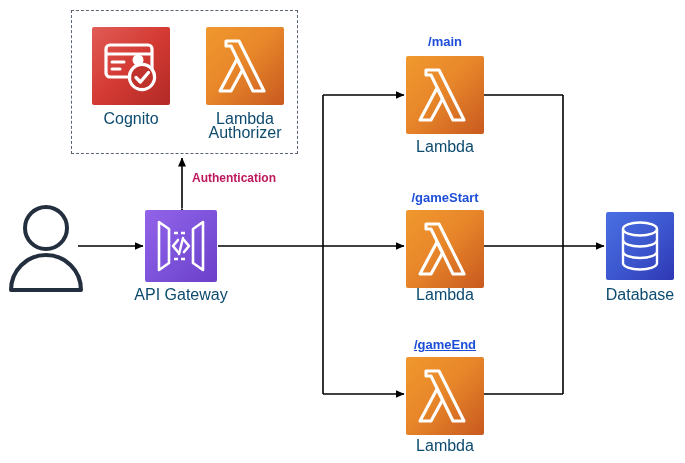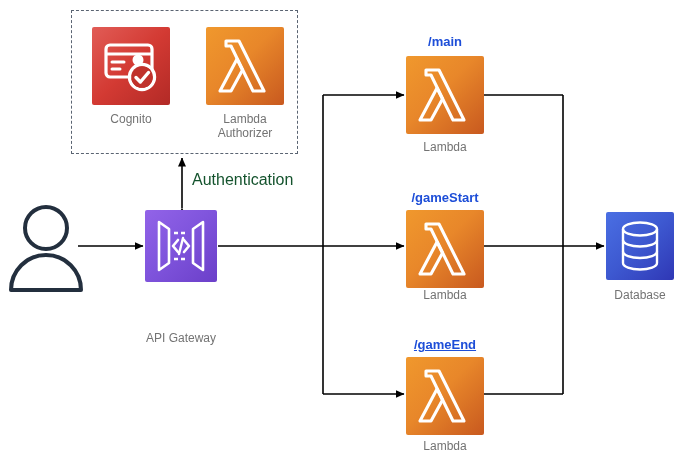--- a/index.html
+++ b/index.html
@@ -72,38 +72,39 @@
     position: absolute;
     left: 0;
     top: 0;
     width: 68px;
     height: 68px;
   }
   .caption {
     position: absolute;
     width: 160px;
     text-align: center;
-    font-size: 12px;
-    color: #737373;
+    font-size: 16px;
+    color: #0c4a6e;
     line-height: 14px;
     white-space: pre-line;
   }
   .route-label {
     position: absolute;
     width: 160px;
     text-align: center;
     font-size: 13px;
     font-weight: bold;
     color: #1d4ed8;
   }
   .edge-label {
     position: absolute;
-    font-size: 16px;
-    color: #14532d;
+    font-size: 12px;
+    color: #be185d;
     white-space: nowrap;
+    font-weight: bold;
   }
   .group-box {
     position: absolute;
     border: 1.5px dashed #5a6472;
     background: transparent;
   }
   .actor {
     position: absolute;
   }
 </style>
@@ -186,21 +187,21 @@
         <path d="M14,12 L24,19 L24,53 L14,60 z" fill="none" stroke="#ffffff" stroke-width="2.6" stroke-linejoin="round"></path>
         <path d="M58,12 L48,19 L48,53 L58,60 z" fill="none" stroke="#ffffff" stroke-width="2.6" stroke-linejoin="round"></path>
         <line x1="29" y1="23" x2="43" y2="23" stroke="#ffffff" stroke-width="2.6" stroke-dasharray="4,3"></line>
         <line x1="29" y1="49" x2="43" y2="49" stroke="#ffffff" stroke-width="2.6" stroke-dasharray="4,3"></line>
         <path d="M33,30 L28,36 L33,42" fill="none" stroke="#ffffff" stroke-width="2.6" stroke-linecap="round" stroke-linejoin="round"></path>
         <path d="M39,30 L44,36 L39,42" fill="none" stroke="#ffffff" stroke-width="2.6" stroke-linecap="round" stroke-linejoin="round"></path>
         <line x1="38" y1="28" x2="34" y2="44" stroke="#ffffff" stroke-width="2.4" stroke-linecap="round"></line>
       </svg>
     </div>
   </div>
-  <div class="caption" style="left:101px; top:288px;margin-top:43px;">API Gateway</div>
+  <div class="caption" style="left:101px; top:288px;">API Gateway</div>
 
   <div class="route-label" style="left:365px; top:34px;">/main</div>
   <div class="node" style="left:406px; top:56px;">
     <div class="icon-box lambda-box">
       <svg viewBox="0 0 78 78">
         <path d="M20,14 L33,14 L58,64 L47,64 L25,19 L20,19 z" fill="none" stroke="#ffffff" stroke-width="3.1" stroke-linejoin="round"></path>
         <path d="M31,32 L36.5,43 L25,64 L14,64 z" fill="none" stroke="#ffffff" stroke-width="3.1" stroke-linejoin="round"></path>
       </svg>
     </div>
   </div>

